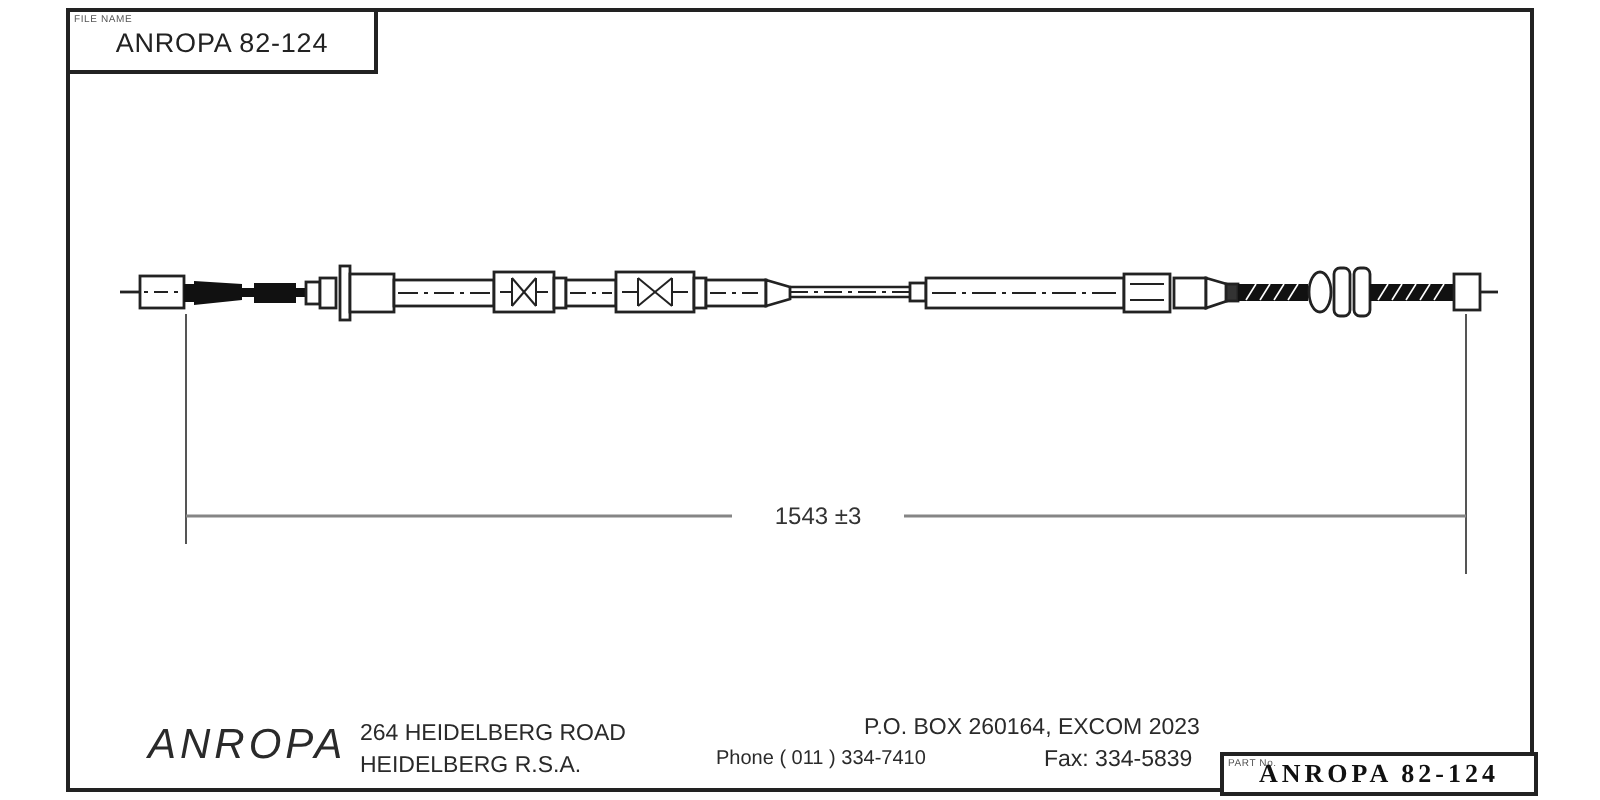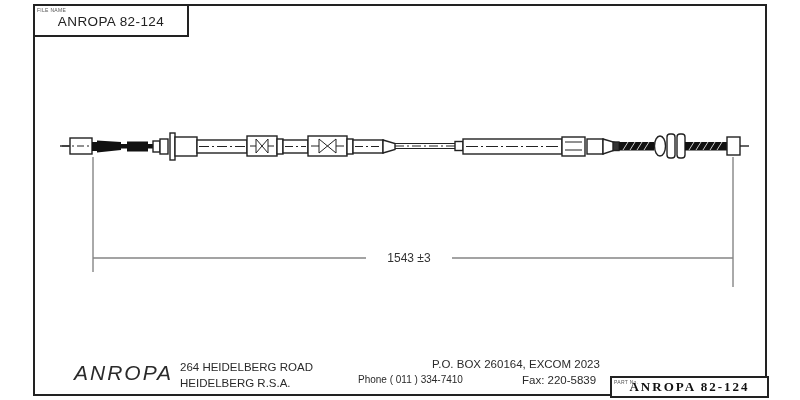--- a/index.html
+++ b/index.html
@@ -149,15 +149,15 @@
     <div class="part-text">ANROPA 82-124</div>
   </div>
 
   <div class="company">ANROPA</div>
   <div class="addr">
     <div>264 HEIDELBERG ROAD</div>
     <div>HEIDELBERG R.S.A.</div>
   </div>
   <div class="pobox">P.O. BOX 260164, EXCOM 2023</div>
   <div class="phone">Phone ( 011 )  334-7410</div>
-  <div class="fax">Fax: 220-5839</div>
+  <div class="fax">Fax: 334-5839</div>
 
 </div>
 
 </body></html>

